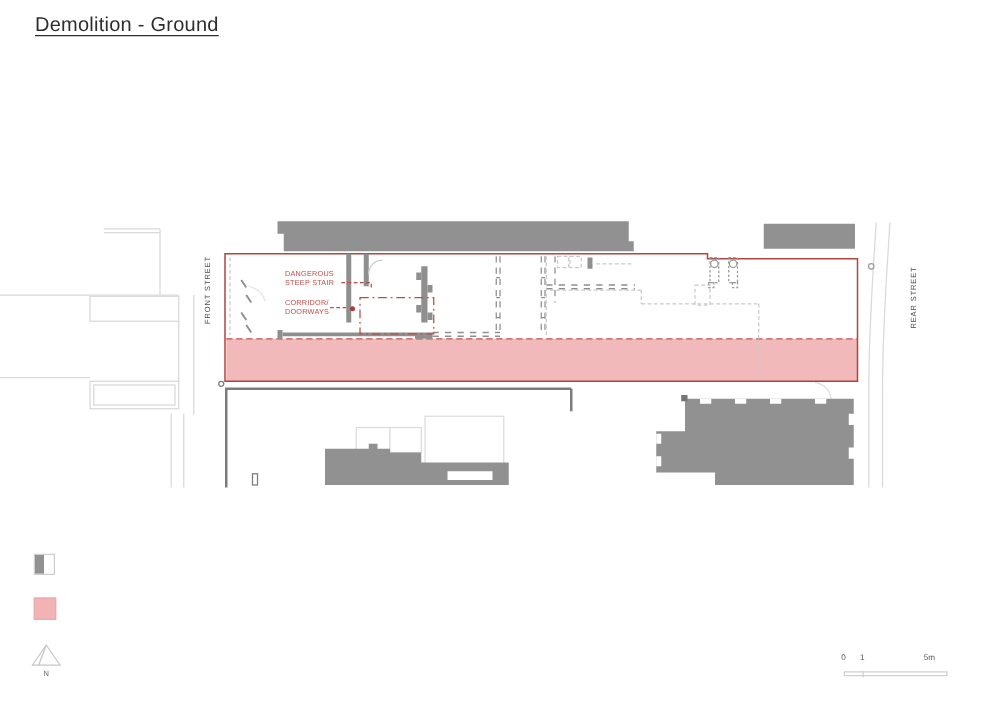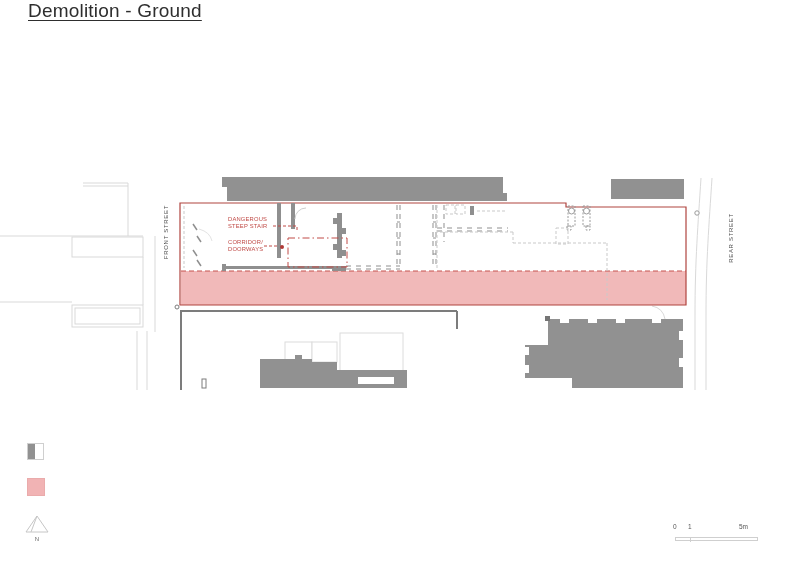--- a/index.html
+++ b/index.html
@@ -1,20 +1,20 @@
 <!DOCTYPE html>
 <html><head>
 <meta charset="utf-8">
 <style>
   * { margin: 0; padding: 0; box-sizing: border-box; }
   html, body { width: 800px; height: 566px; background: #ffffff; overflow: hidden;
     font-family: "Liberation Sans", sans-serif; }
   #canvas { position: relative; width: 800px; height: 566px; background: #fff; }
 
-  .title { position: absolute; left: 28px; top: 0; font-size: 19px; color: #2e2e2e;
+  .title { position: absolute; left: 28px; top: 12px; font-size: 16px; color: #2e2e2e;
     text-decoration: underline; text-underline-offset: 3px; letter-spacing: 0.2px; }
 
   #plan-svg { position: absolute; left: 0; top: 0; }
 
   .street-label { font-size: 6px; letter-spacing: 0.7px; fill: #4d4d4d; }
   .red-note { font-size: 5.8px; letter-spacing: 0.2px; fill: #c04a46; }
 
   
   .legend-swatch-building { position: absolute; left: 27px; top: 443px; width: 17px; height: 17px;
     border: 1px solid #cfcfcf; background: linear-gradient(to right, #919191 50%, #ffffff 50%); }

